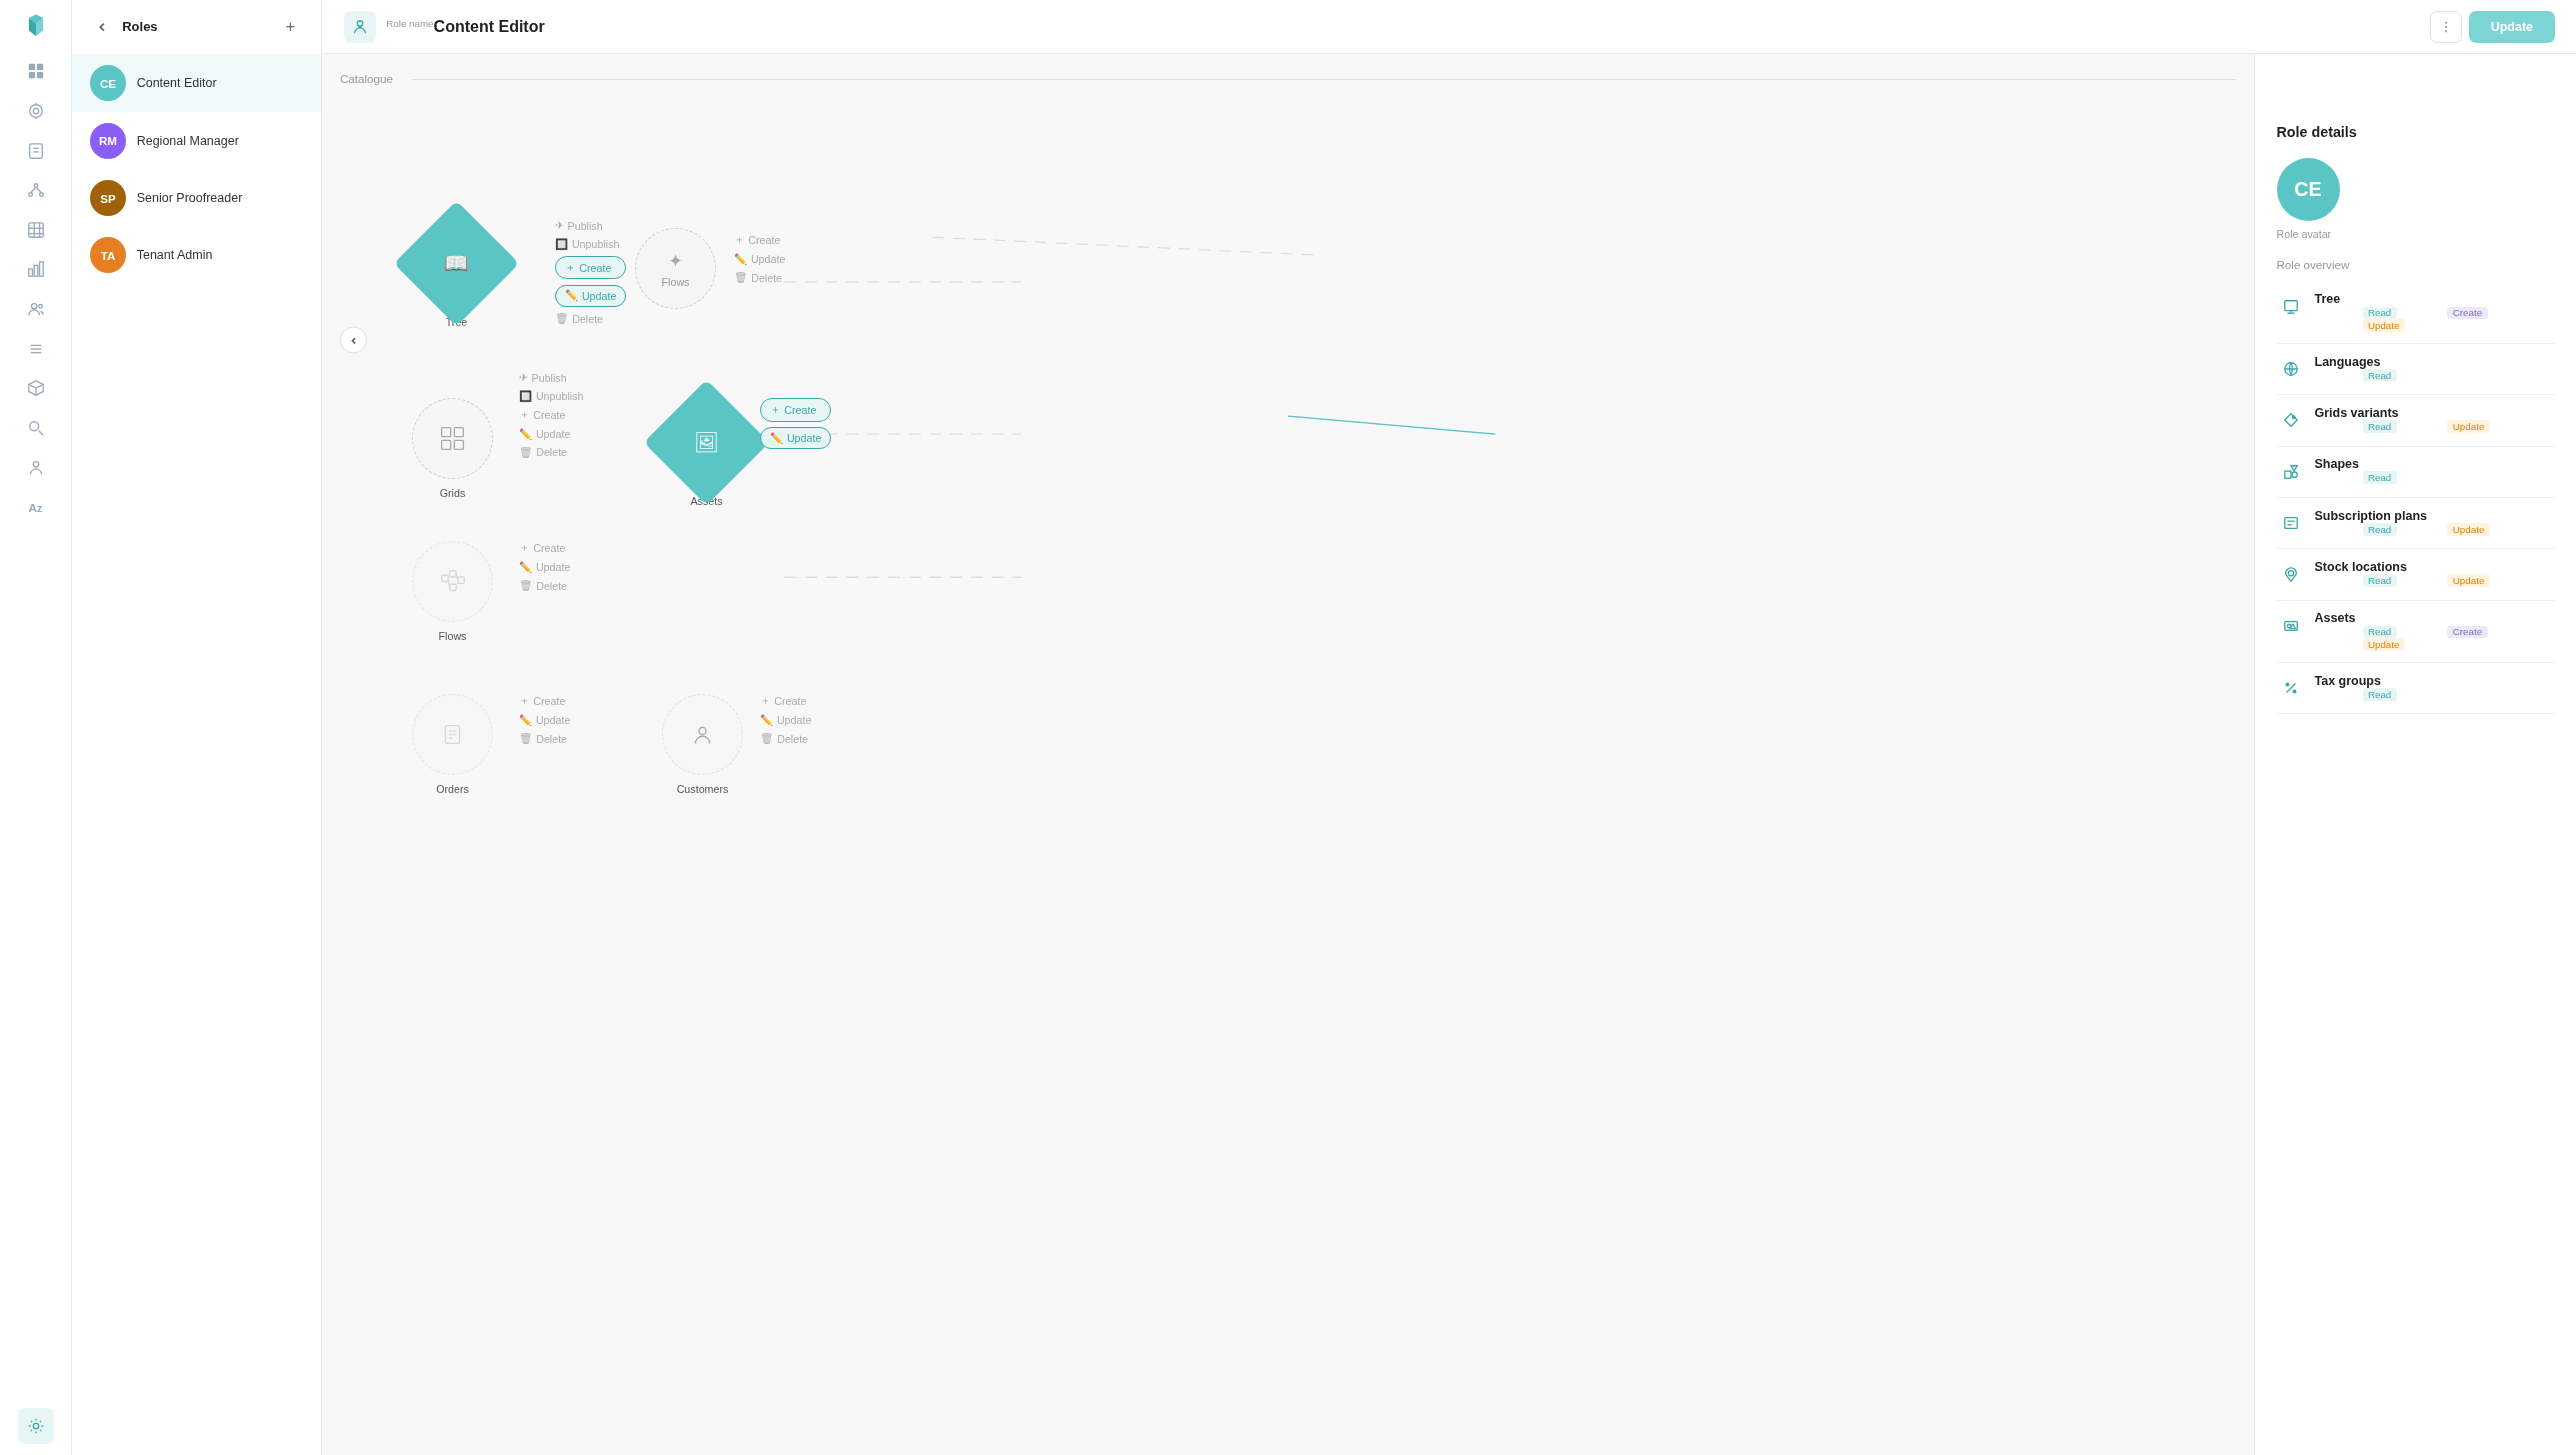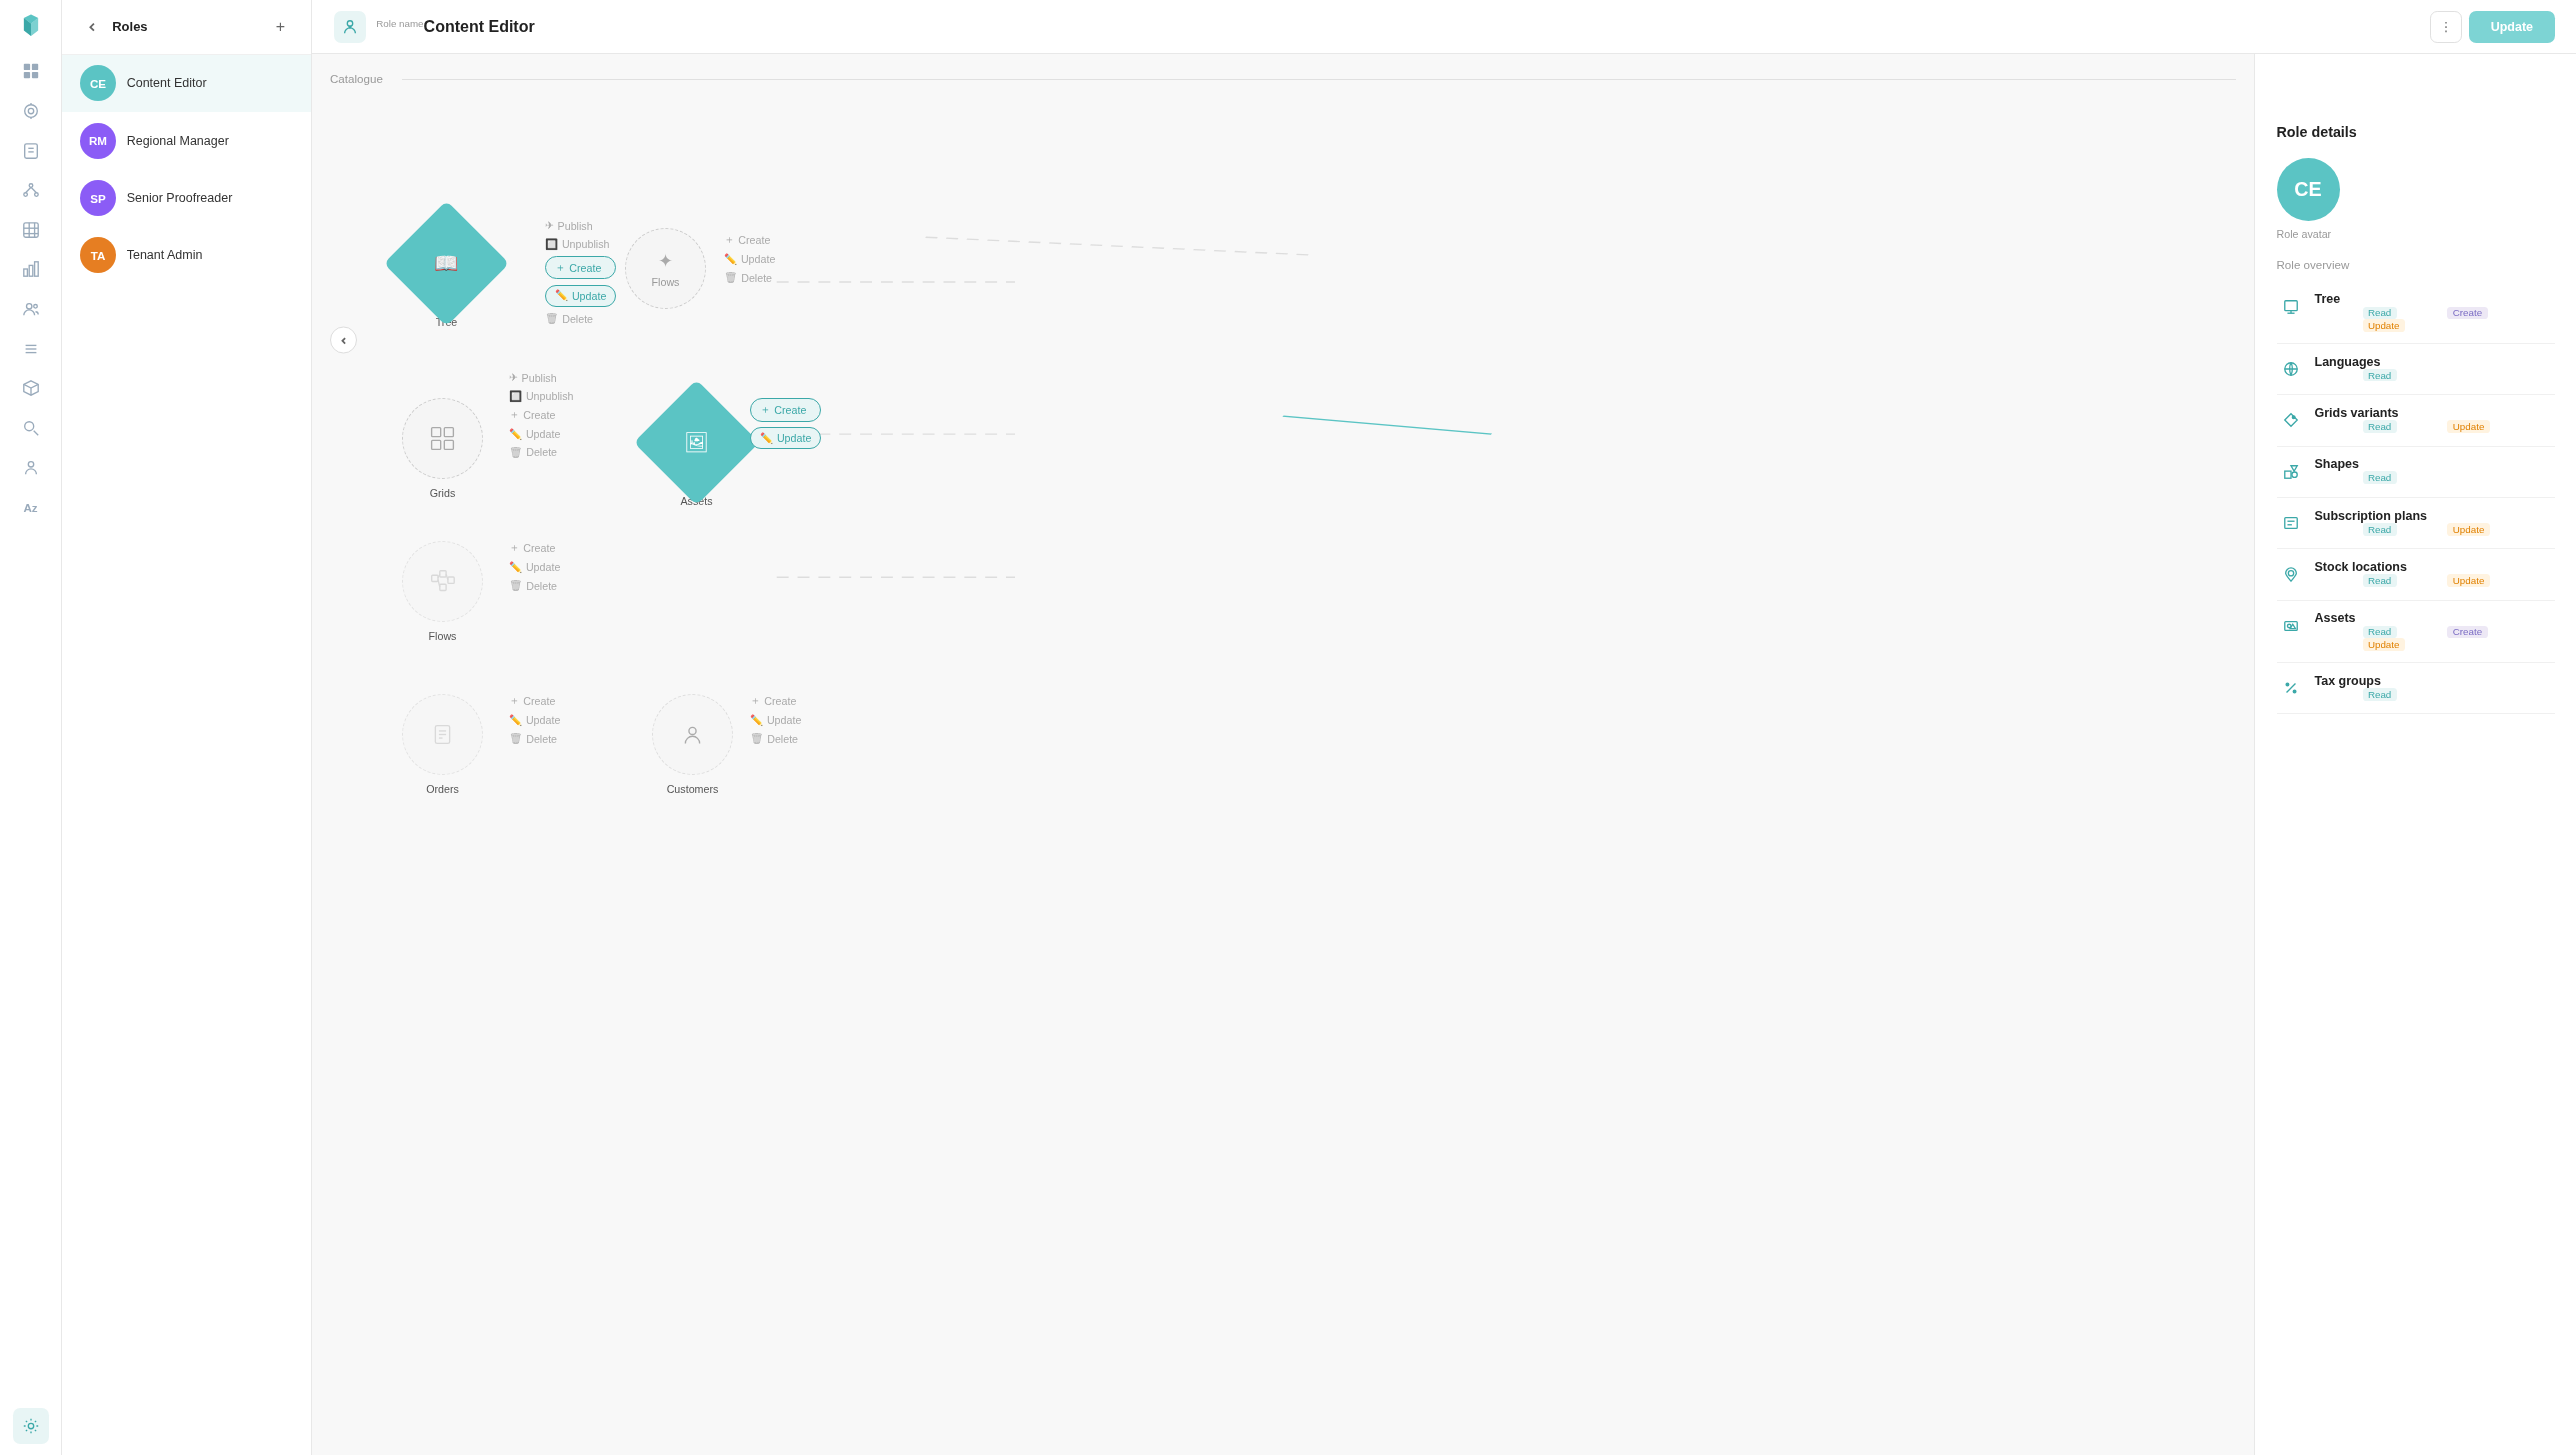--- a/index.html
+++ b/index.html
@@ -1,20 +1,20 @@
 <!DOCTYPE html>
 <html style="font-size:14.3px"><head>
   <meta charset="utf-8">
   <style>
     * { box-sizing: border-box; margin: 0; padding: 0; }
     body { font-family: -apple-system, BlinkMacSystemFont, 'Segoe UI', sans-serif; background: #f5f5f5; display: flex; height: 100vh; overflow: hidden; font-size: 12.5px; }
 
     
     .nav-bar {
-      width: 62px;
+      width: 72px;
       background: #fff;
       border-right: 0.9px solid #e8e8e8;
       display: flex;
       flex-direction: column;
       align-items: center;
       padding: 10.7px 0;
       gap: 3.6px;
       flex-shrink: 0;
     }
     .nav-logo {
@@ -495,21 +495,21 @@
   <div id="roles-list">
       <div class="role-item active">
     <div class="role-avatar" style="background:#5bc4c4;">CE</div>
     <span class="role-name">Content Editor</span>
   </div>
       <div class="role-item">
     <div class="role-avatar" style="background:#8b5cf6;">RM</div>
     <span class="role-name">Regional Manager</span>
   </div>
       <div class="role-item">
-    <div class="role-avatar" style="background:#8b5cf6;">SP</div>
+    <div class="role-avatar" style="background:#a16207;">SP</div>
     <span class="role-name">Senior Proofreader</span>
   </div>
       <div class="role-item">
     <div class="role-avatar" style="background:#e67e22;">TA</div>
     <span class="role-name">Tenant Admin</span>
   </div>
     </div>
 </div>
 
 <div class="main">

